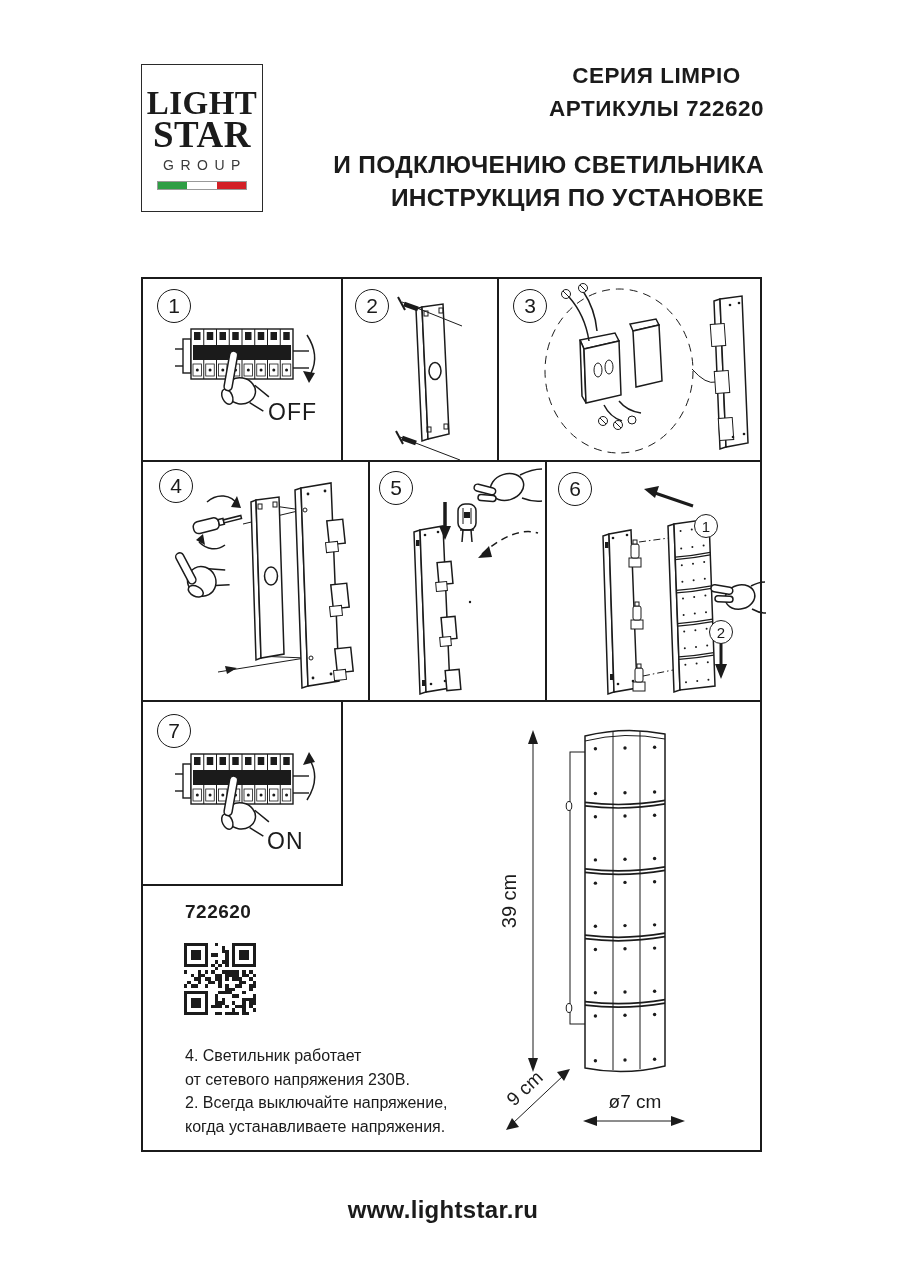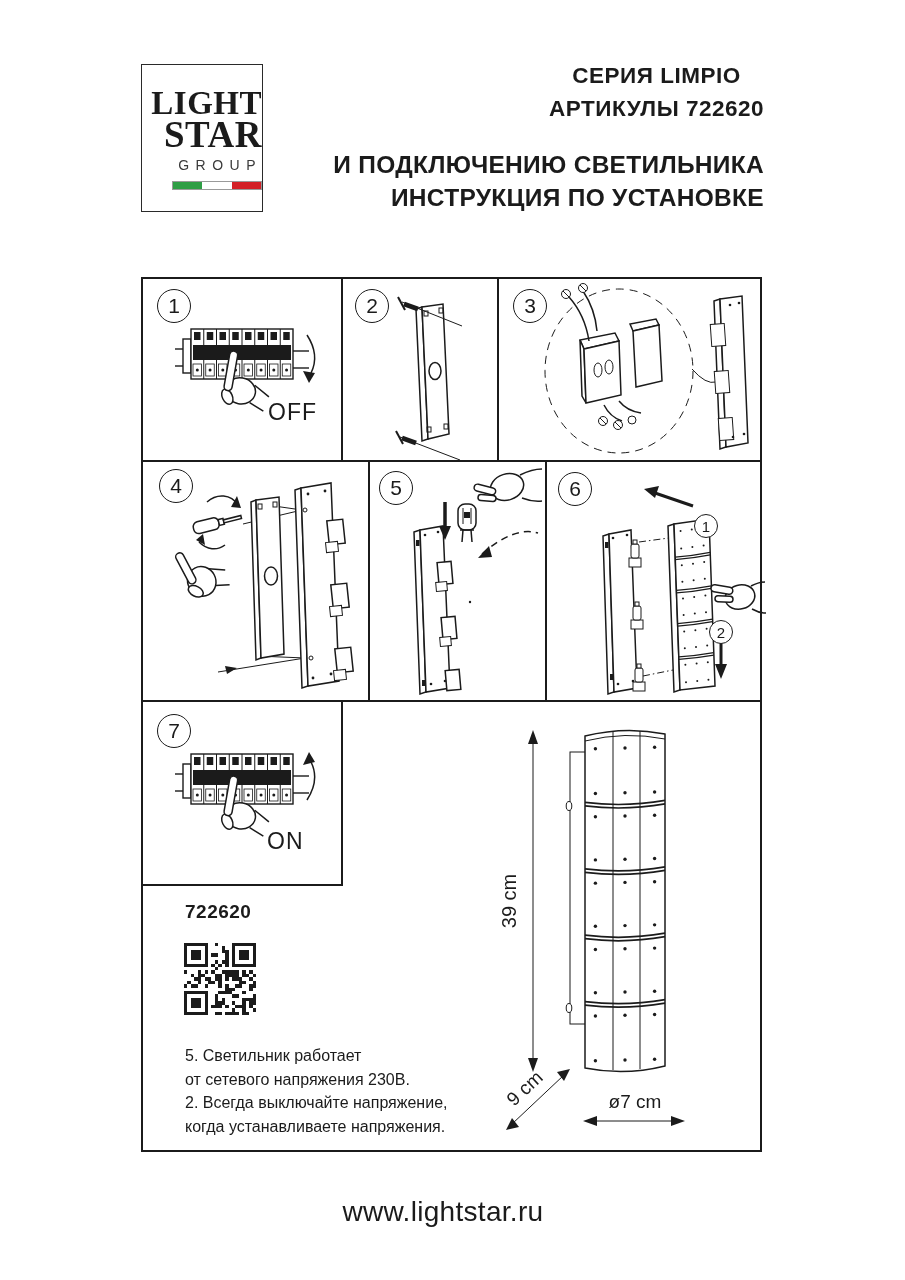--- a/index.html
+++ b/index.html
@@ -1,20 +1,20 @@
 <!DOCTYPE html>
 <html><head>
 <meta charset="utf-8">
 <style>
   html,body{margin:0;padding:0;background:#fff;}
   body{width:905px;height:1280px;position:relative;font-family:"Liberation Sans",sans-serif;color:#1b1b1b;overflow:hidden;}
   .abs{position:absolute;}
   
   .logo-box{left:141px;top:64px;width:122px;height:148px;border:1.5px solid #2a2a2a;box-sizing:border-box;
-            display:flex;flex-direction:column;align-items:flex-end;justify-content:center;}
+            display:flex;flex-direction:column;align-items:center;justify-content:center;}
   .logo-w1{font-family:"Liberation Serif",serif;font-weight:bold;font-size:33px;line-height:30px;letter-spacing:.5px;transform:scaleY(1.05);}
   .logo-w2{font-family:"Liberation Serif",serif;font-weight:bold;font-size:37px;line-height:34px;letter-spacing:.5px;transform:scaleY(1.05);}
   .logo-w3{font-size:14px;letter-spacing:6.5px;margin:6px 0 0 6px;color:#3a3a3a;}
   .flag{width:88px;height:7px;margin-top:8px;display:flex;border:1px solid #9a9a9a;box-sizing:content-box;}
   .flag>div{flex:1;}
   .series-block{right:141px;top:63px;text-align:center;font-weight:bold;font-size:22.5px;letter-spacing:.5px;}
   .series-block .line2{margin-top:7px;}
   .title-block{right:141px;top:148px;text-align:right;font-weight:bold;font-size:24.5px;line-height:33px;letter-spacing:.3px;}
   
   .frame{left:141px;top:277px;width:621px;height:875px;border:2px solid #1b1b1b;box-sizing:border-box;}
@@ -32,21 +32,21 @@
   .thin{stroke-width:1;}
   .fill{fill:#1b1b1b;stroke:none;}
   
   .article-num{left:185px;top:901px;font-size:19px;font-weight:bold;letter-spacing:.5px;}
   .qr{left:184px;top:943px;width:72px;height:72px;}
   .notes{left:185px;top:1044px;font-size:16px;line-height:23.5px;}
   
   .dims{left:480px;top:708px;width:290px;height:450px;}
   .dims text{font-family:"Liberation Sans",sans-serif;fill:#1b1b1b;}
   
-  .footer{left:0;top:1196px;width:886px;text-align:center;font-size:28px;font-weight:normal;letter-spacing:.3px;}
+  .footer{left:0;top:1196px;width:886px;text-align:center;font-size:24px;font-weight:bold;letter-spacing:.3px;}
 </style>
 </head>
 <body>
 
 <div class="abs logo-box">
   <div class="logo-w1">LIGHT</div>
   <div class="logo-w2">STAR</div>
   <div class="logo-w3">GROUP</div>
   <div class="flag">
     <div style="background:#2f9e45"></div>
@@ -657,21 +657,21 @@
     <rect x="9" y="20" width="1" height="1" fill="#1b1b1b"></rect>
     <rect x="10" y="20" width="1" height="1" fill="#1b1b1b"></rect>
     <rect x="12" y="20" width="1" height="1" fill="#1b1b1b"></rect>
     <rect x="13" y="20" width="1" height="1" fill="#1b1b1b"></rect>
     <rect x="14" y="20" width="1" height="1" fill="#1b1b1b"></rect>
     <rect x="15" y="20" width="1" height="1" fill="#1b1b1b"></rect>
     <rect x="17" y="20" width="1" height="1" fill="#1b1b1b"></rect>
     <rect x="18" y="20" width="1" height="1" fill="#1b1b1b"></rect>
   </svg>
 <div class="abs notes">
-  <div>5. Светильник работает</div>
+  <div>4. Светильник работает</div>
   <div>от сетевого напряжения 230В.</div>
   <div>2. Всегда выключайте напряжение,</div>
   <div>когда устанавливаете напряжения.</div>
 </div>
 
 <svg class="abs dims" viewBox="0 0 290 450">
 
   <line class="lnf thin" x1="53" y1="30" x2="53" y2="356"></line>
   <polygon class="fill" points="53,22 48,36 58,36"></polygon>
   <polygon class="fill" points="53,364 48,350 58,350"></polygon>

